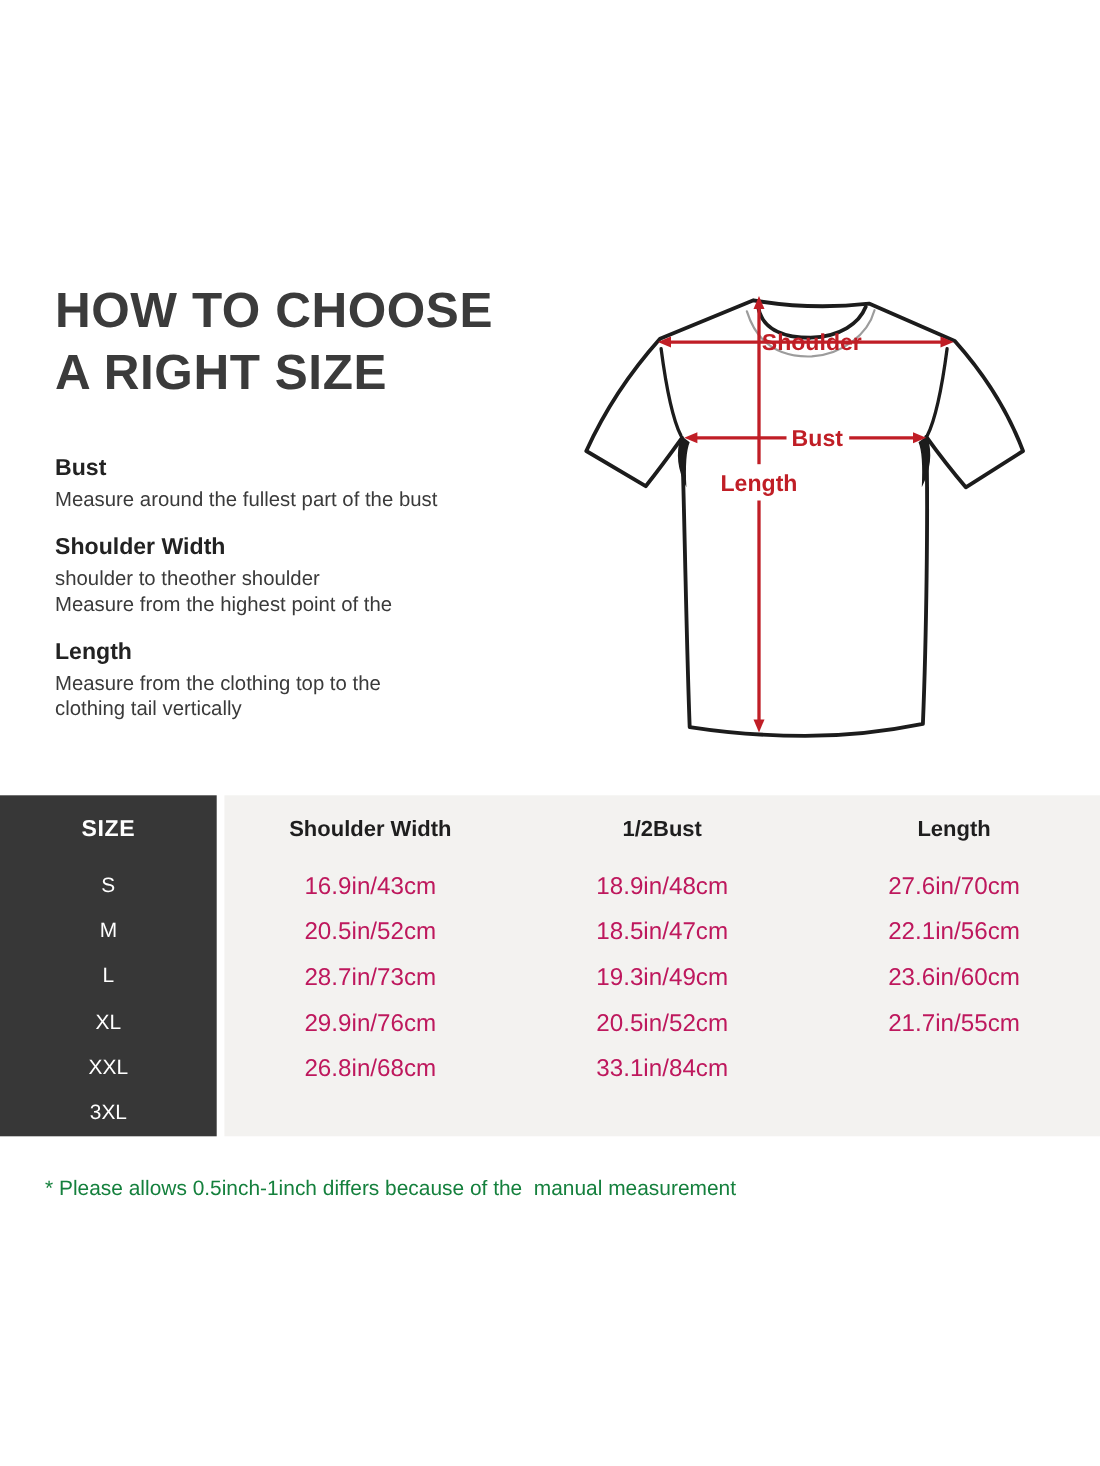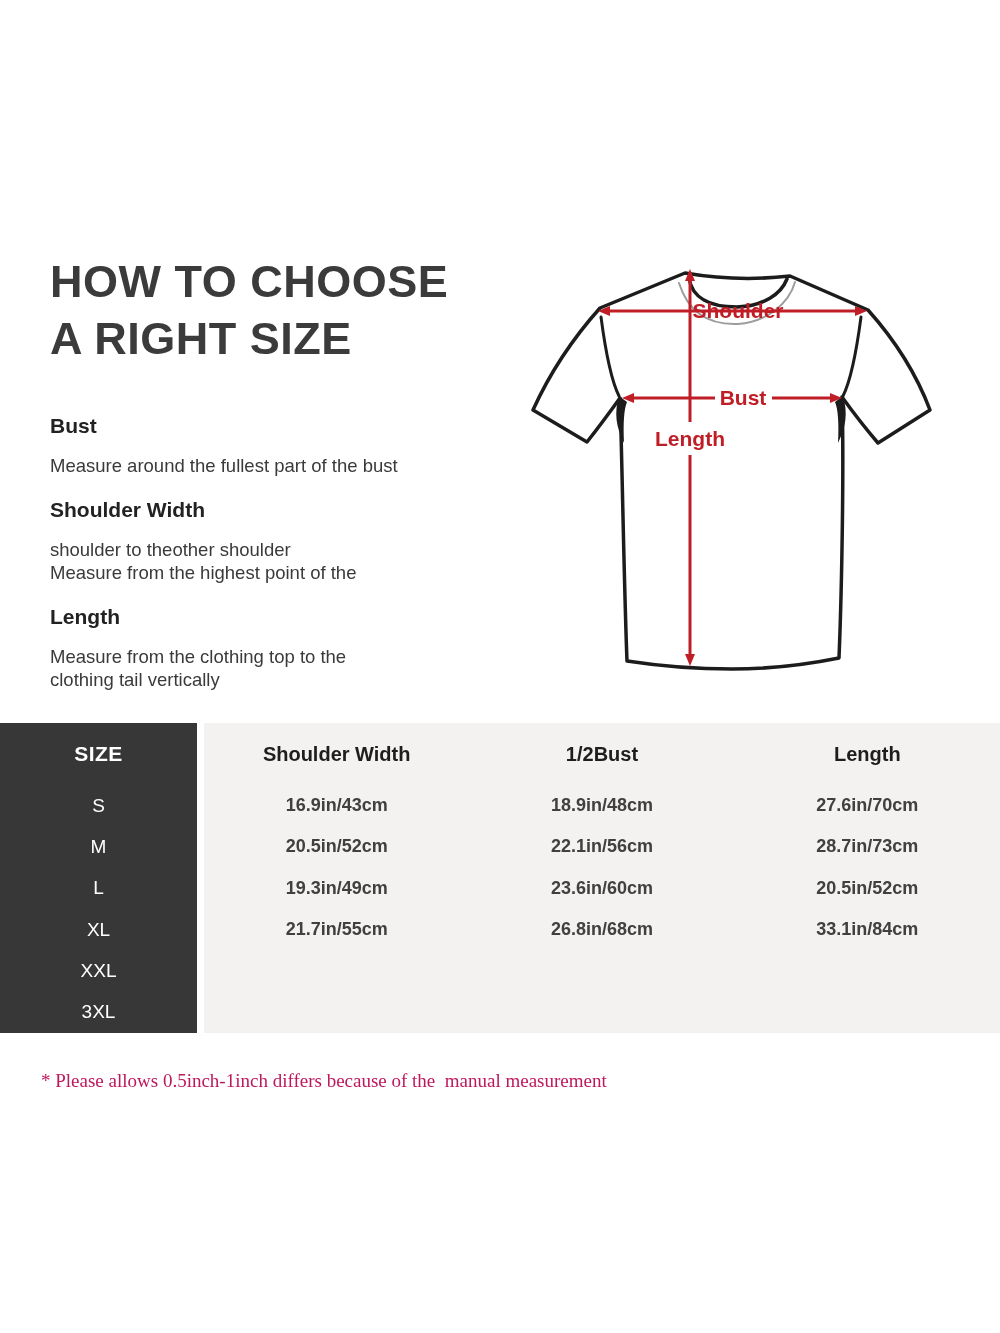--- a/index.html
+++ b/index.html
@@ -9,21 +9,21 @@
   }
   .title {
     position:absolute; left:50px; top:253px;
     font-size:45px; line-height:57px; font-weight:bold;
     color:#3b3b3b; letter-spacing:0.5px;
   }
   .defs { position:absolute; left:50px; top:414px; width:390px; }
   .def h3 { margin:0; font-size:21px; font-weight:bold; color:#222222; }
   .def .dline { font-size:18.5px; line-height:23px; color:#3a3a3a; }
   .def { margin-bottom:21px; }
-  .def .dline:first-of-type { margin-top:16px; }
+  .def .dline:first-of-type { margin-top:4px; }
 
   .diagram { position:absolute; left:510px; top:255px; width:440px; height:440px; }
   .diagram text.red-label {
     font-family:"Liberation Sans", sans-serif;
     font-weight:bold; font-size:21px;
   }
 
   .size-table { position:absolute; left:0; top:723px; width:1000px; height:310px;padding-left:40px; }
   .size-col {
     position:absolute; left:0; top:0; width:197px; height:310px;
@@ -41,25 +41,25 @@
     position:absolute; left:204px; top:0; width:796px; height:310px;
     display:grid; grid-template-columns:1fr 1fr 1fr;
     grid-template-rows:62px repeat(6, 1fr);
   }
   .data-col .hcell {
     display:flex; align-items:center; justify-content:center;
     font-weight:bold; font-size:20px; color:#1e1e1e;
   }
   .data-col .cell {
     display:flex; align-items:center; justify-content:center;
-    font-size:18px; color:#404040;font-weight:bold;
+    font-size:22px; color:#be185d;
   }
   .footnote {
     position:absolute; left:41px; top:1070px;
-    font-size:19px; color:#be185d; white-space:pre-wrap;font-family:Liberation Serif, serif;
+    font-size:19px; color:#15803d; white-space:pre-wrap;
   }
 </style>
 </head>
 <body>
 
 <div class="page">
 
   <div class="title">
     <span style="display:block">HOW TO CHOOSE</span>
     <span style="display:block">A RIGHT SIZE</span>
@@ -135,25 +135,27 @@
       <div class="hcell">Shoulder Width</div>
       <div class="hcell">1/2Bust</div>
       <div class="hcell">Length</div>
 
       <div class="cell">16.9in/43cm</div>
       <div class="cell">18.9in/48cm</div>
       <div class="cell">27.6in/70cm</div>
 
       <div class="cell">20.5in/52cm</div>
 
+      <div class="cell">18.5in/47cm</div>
       <div class="cell">22.1in/56cm</div>
       <div class="cell">28.7in/73cm</div>
 
       <div class="cell">19.3in/49cm</div>
       <div class="cell">23.6in/60cm</div>
+      <div class="cell">29.9in/76cm</div>
 
       <div class="cell">20.5in/52cm</div>
 
       <div class="cell">21.7in/55cm</div>
       <div class="cell">26.8in/68cm</div>
       <div class="cell">33.1in/84cm</div>
     </div>
   </div>
 
   <div class="footnote">* Please allows 0.5inch-1inch differs because of the  manual measurement</div>

